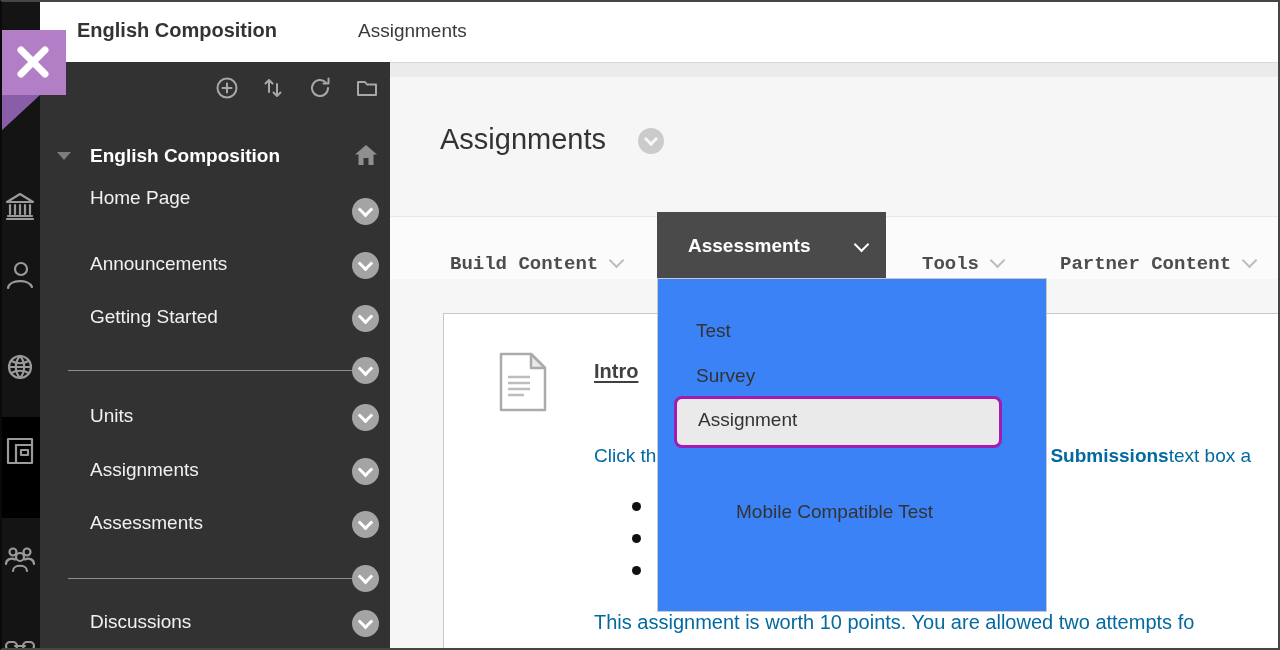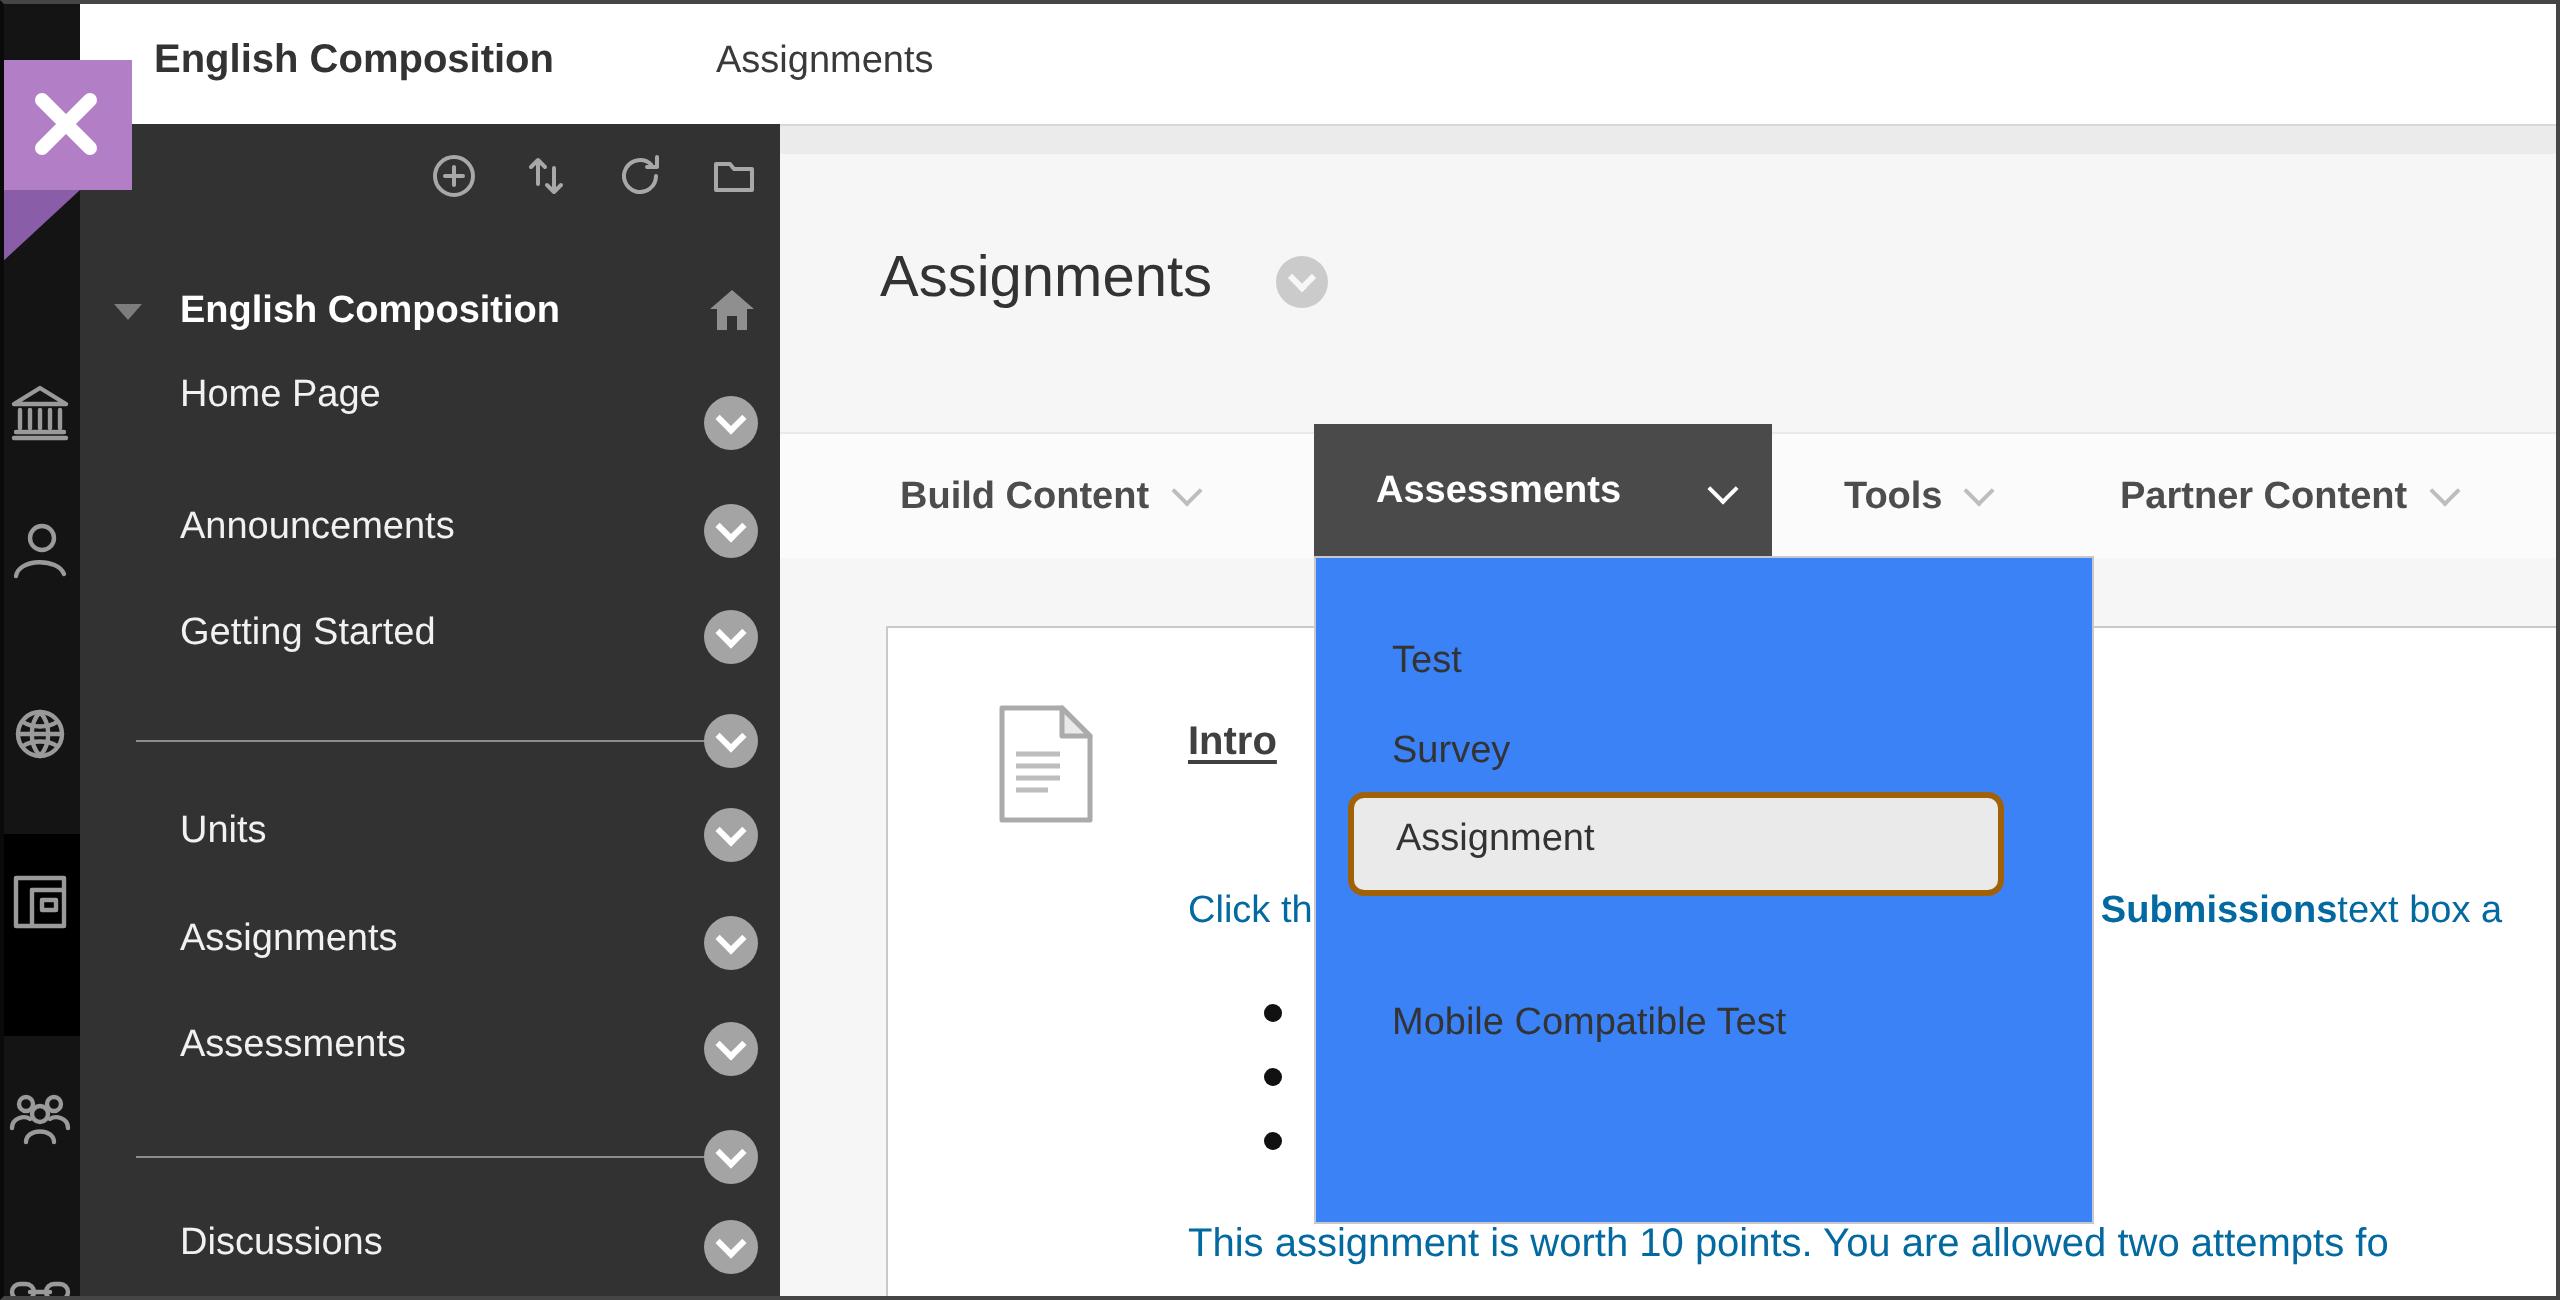--- a/index.html
+++ b/index.html
@@ -40,33 +40,33 @@
   
   #band{left:390px;top:63px;width:890px;height:14px;background:#ebebeb;z-index:1;}
   #heading{left:440px;top:123px;font-size:29px;color:#333;z-index:2;}
   #heading-badge{left:638px;top:128px;width:26px;height:26px;border-radius:50%;background:#cbcbcb;z-index:2;}
   #heading-badge::after{content:"";position:absolute;left:8px;top:6px;width:7px;height:7px;
                 border-right:3px solid #f7f7f7;border-bottom:3px solid #f7f7f7;transform:rotate(45deg);}
 
   
   #actionbar{left:390px;top:216px;width:890px;height:62px;background:#fbfbfb;
              border-top:1px solid #e9e9e9;z-index:12;}
-  .ab-item{position:absolute;top:21px;font-size:19px;font-weight:700;color:#4d4d4d;white-space:nowrap;}
+  .ab-item{position:absolute;top:36px;font-size:19px;font-weight:700;color:#4d4d4d;white-space:nowrap;font-family:Liberation Mono, monospace;}
   .chev{display:inline-block;width:9px;height:9px;border-right:2.5px solid #bdbdbd;
         border-bottom:2.5px solid #bdbdbd;transform:rotate(45deg);margin-left:13px;vertical-align:3px;}
   #btn-assessments{left:657px;top:212px;width:229px;height:66px;background:#4a4a4a;z-index:15;}
   #btn-assessments .lbl{position:absolute;left:31px;top:23px;font-size:19px;font-weight:700;color:#fff;}
   #btn-assessments .chev{border-color:#fff;position:absolute;left:186px;top:27px;}
 
   
   #dropdown{left:657px;top:278px;width:390px;height:334px;background:#3b82f6;border:1px solid #c8c8c8;
             box-sizing:border-box;z-index:14;text-decoration:underline;}
   .dd-item{position:absolute;left:38px;font-size:19px;color:#333;white-space:nowrap;}
   #dd-highlight{position:absolute;left:16px;top:117px;width:322px;height:46px;background:#eaeaea;
-            border:3px solid #a16207;border-radius:8px;}
+            border:3px solid #a21caf;border-radius:8px;}
   #dd-highlight .dd-item{left:21px;top:10px;}
 
   
   #card{left:443px;top:313px;width:837px;height:337px;background:#fff;
         border-top:1px solid #c9c9c9;border-left:1px solid #c9c9c9;z-index:5;}
   #doc-icon{position:absolute;left:55px;top:38px;width:48px;height:60px;}
   #item-title{position:absolute;left:150px;top:46px;font-size:20px;font-weight:700;color:#404040;
               text-decoration:underline;text-underline-offset:3px;}
   .body-text{position:absolute;font-size:19px;color:#0369a1;white-space:nowrap;}
   #desc-left{left:150px;top:131px;}
@@ -254,21 +254,21 @@
   <span class="lbl">Assessments</span>
   <span class="chev"></span>
 </div>
 
 <div id="dropdown" class="abs">
   <span class="dd-item" style="top:41px;">Test</span>
   <span class="dd-item" style="top:86px;">Survey</span>
   <div id="dd-highlight">
     <span class="dd-item">Assignment</span>
   </div>
-  <span class="dd-item" style="top:222px;">Mobile Compatible Test</span>
+  <span class="dd-item" style="top:222px;margin-left:40px;">Mobile Compatible Test</span>
 </div>
 
 <div id="ribbon" class="abs">
   <svg width="34" height="36" viewBox="0 0 34 36">
     <path d="M5 6 L29 30 M29 6 L5 30" stroke="#ffffff" stroke-width="7" stroke-linecap="round"></path>
   </svg>
 </div>
 <div id="ribbon-fold" class="abs"></div>
 
 <div id="frame" class="abs"></div>

